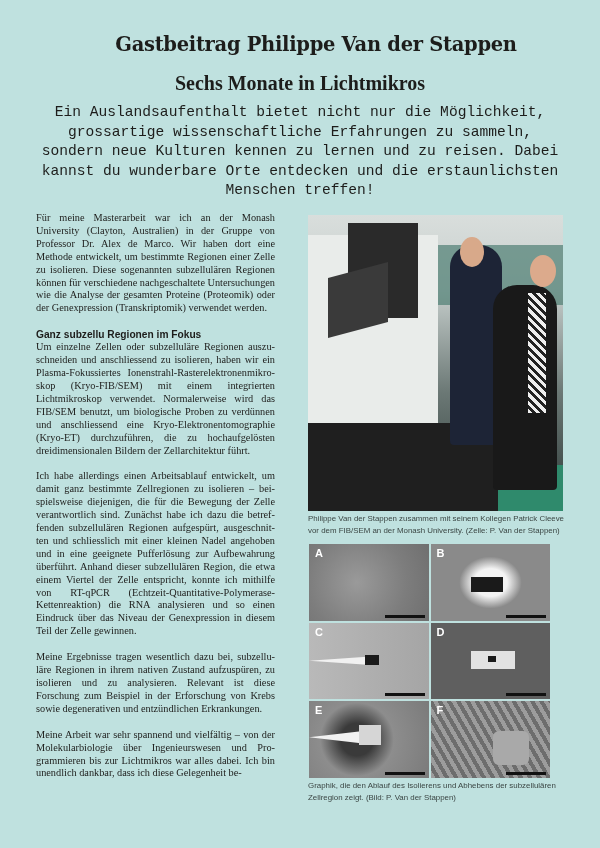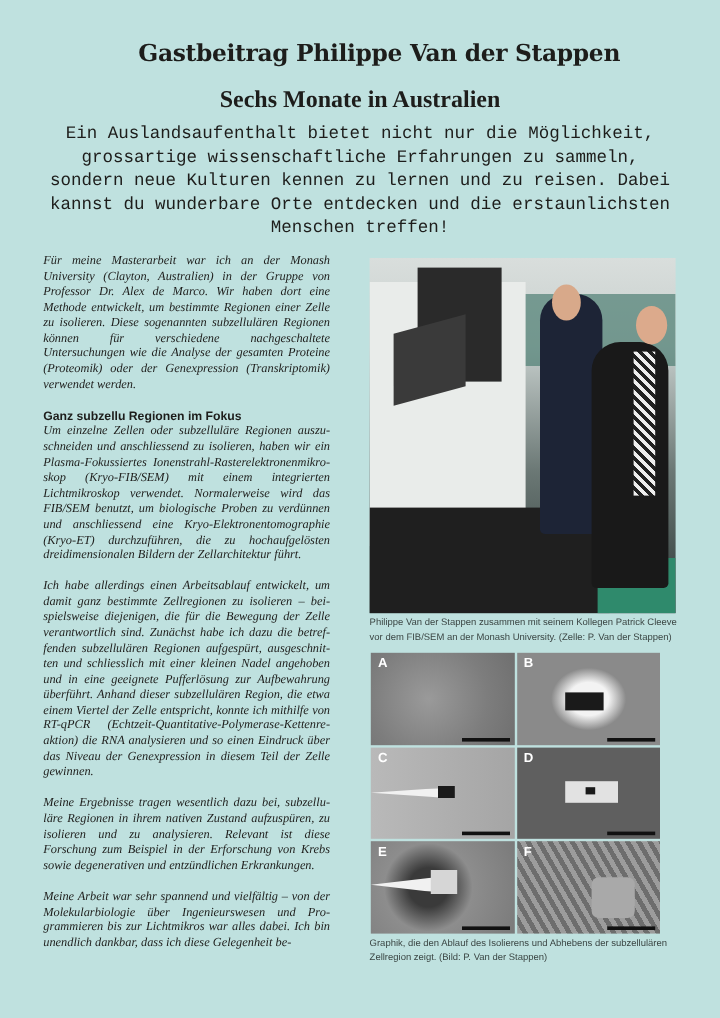--- a/index.html
+++ b/index.html
@@ -20,21 +20,21 @@
   }
   .lead {
     position:absolute; left:36px; top:103px; width:528px; text-align:center;
     font-family:Liberation Mono, monospace; font-size:14.6px; line-height:19.5px; margin:0;
   }
   .col-left {
     position:absolute; left:36px; top:212px; width:255px;
     font-family:"Liberation Serif", serif; font-size:10.3px; line-height:12.9px;
     text-align:justify; hyphens:manual;
   }
-  .col-left p { margin:0 16px 13px 0;font-style:italic; }
+  .col-left p { margin:0 16px 13px 0; }
   .col-left h3 {
     font-family:"Liberation Sans", sans-serif; font-weight:bold; font-size:10.2px;
     margin:0; line-height:13px;
   }
   .col-left h3 + p { margin-top:0; }
   .photo {
     position:absolute; left:308px; top:215px; width:255px; height:296px;
     background:linear-gradient(180deg,#d9dedc 0%,#c7cfcd 25%,#6b7875 60%,#2e3a38 100%);
     overflow:hidden;
   }
@@ -74,21 +74,21 @@
     font-weight:bold; font-size:11px;
   }
   .panel .scalebar { position:absolute; right:4px; bottom:3px; width:40px; height:3px; background:#111; }
   .panel .feature { position:absolute; background:#1a1a1a; }
   .panel .needle { position:absolute; height:8px; background:#f1f1f1; clip-path:polygon(0 50%,100% 0,100% 100%); }
 </style>
 </head>
 <body>
 
 <h1 class="title">Gastbeitrag Philippe Van der Stappen</h1>
-<h2 class="subtitle">Sechs Monate in Australien</h2>
+<h2 class="subtitle">Sechs Monate in Lichtmikros</h2>
 <p class="lead">Ein Auslandsaufenthalt bietet nicht nur die Möglichkeit, grossartige wissen­schaftliche Erfahrungen zu sammeln, sondern neue Kulturen kennen zu lernen und zu reisen. Dabei kannst du wunderbare Orte entdecken und die erstaunlichsten Menschen treffen!</p>
 
 <div class="col-left">
   <p>Für meine Masterarbeit war ich an der Monash University (Clayton, Australien) in der Gruppe von Professor Dr. Alex de Marco. Wir haben dort eine Methode entwickelt, um bestimmte Regionen einer Zelle zu isolieren. Diese soge­nannten subzellulären Regionen können für verschiede­ne nachgeschaltete Untersuchungen wie die Analyse der gesamten Proteine (Proteomik) oder der Genexpression (Transkriptomik) verwendet werden.</p>
   <h3>Ganz subzellu Regionen im Fokus</h3>
   <p>Um einzelne Zellen oder subzelluläre Regionen auszu­schneiden und anschliessend zu isolieren, haben wir ein Plasma-Fokussiertes Ionenstrahl-Rasterelektronenmikro­skop (Kryo-FIB/SEM) mit einem integrierten Lichtmikros­kop verwendet. Normalerweise wird das FIB/SEM benutzt, um biologische Proben zu verdünnen und anschliessend eine Kryo-Elektronentomographie (Kryo-ET) durchzufüh­ren, die zu hochaufgelösten dreidimensionalen Bildern der Zellarchitektur führt.</p>
   <p>Ich habe allerdings einen Arbeitsablauf entwickelt, um damit ganz bestimmte Zellregionen zu isolieren – bei­spielsweise diejenigen, die für die Bewegung der Zelle verantwortlich sind. Zunächst habe ich dazu die betref­fenden subzellulären Regionen aufgespürt, ausgeschnit­ten und schliesslich mit einer kleinen Nadel angehoben und in eine geeignete Pufferlösung zur Aufbewahrung überführt. Anhand dieser subzellulären Region, die etwa einem Viertel der Zelle entspricht, konnte ich mithilfe von RT-qPCR (Echtzeit-Quantitative-Polymerase-Kettenre­aktion) die RNA analysieren und so einen Eindruck über das Niveau der Genexpression in diesem Teil der Zelle gewinnen.</p>
   <p>Meine Ergebnisse tragen wesentlich dazu bei, subzellu­läre Regionen in ihrem nativen Zustand aufzuspüren, zu isolieren und zu analysieren. Relevant ist diese Forschung zum Beispiel in der Erforschung von Krebs sowie degene­rativen und entzündlichen Erkrankungen.</p>
   <p>Meine Arbeit war sehr spannend und vielfältig – von der Molekularbiologie über Ingenieurswesen und Pro­grammieren bis zur Lichtmikros war alles dabei. Ich bin unendlich dankbar, dass ich diese Gelegenheit be-</p>
 </div>

